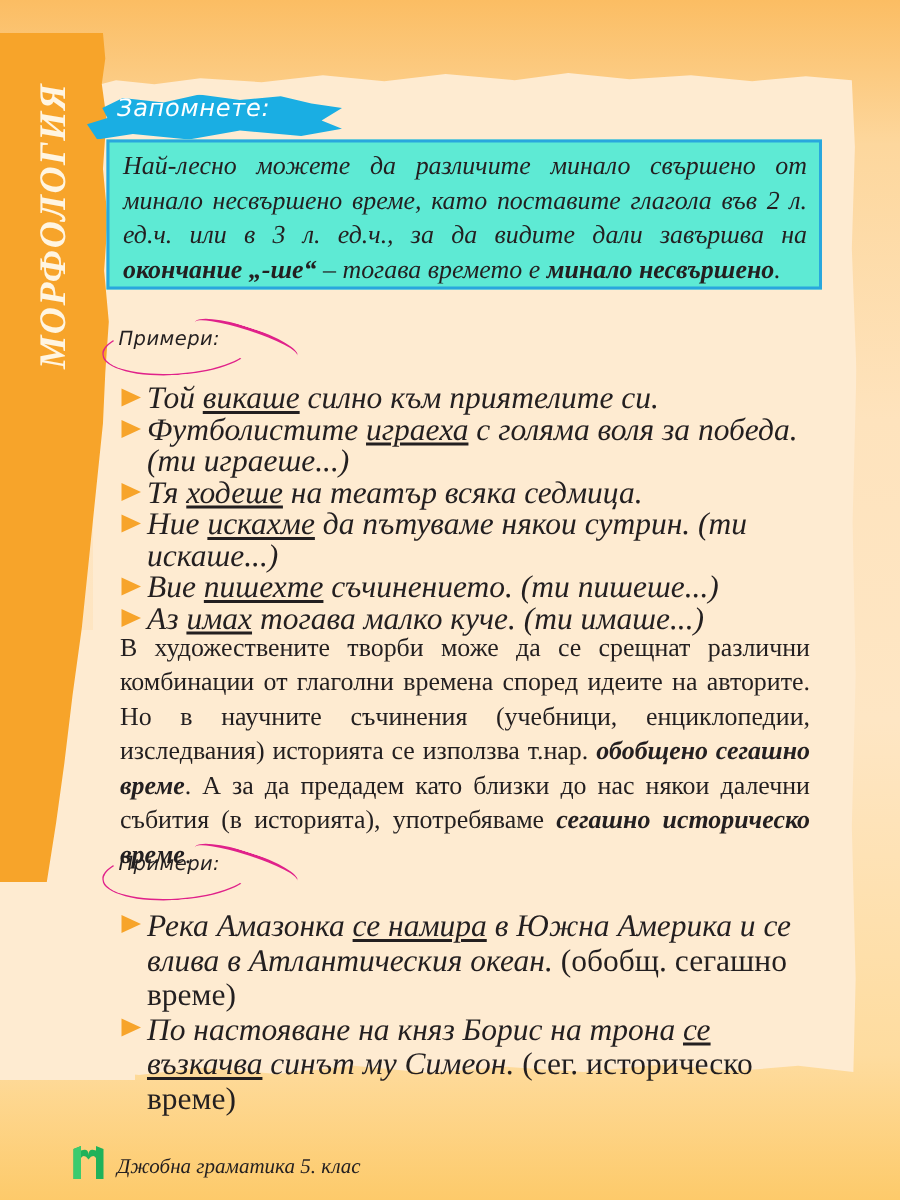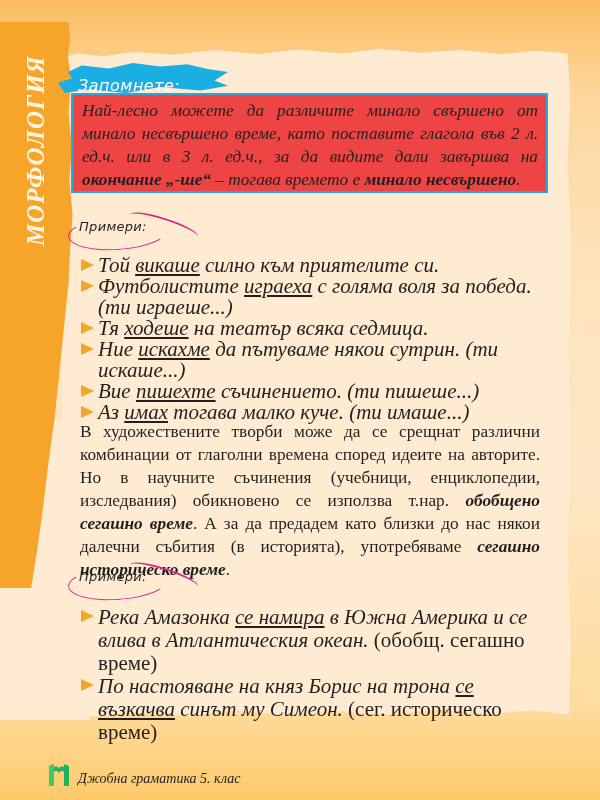--- a/index.html
+++ b/index.html
@@ -45,31 +45,31 @@
   }
   
   .callout-brush {
     position: absolute;
     left: 58px; top: 63px; width: 170px; height: 30px;
     background: #1aaee3;
     clip-path: polygon(6% 30%, 14% 8%, 30% 18%, 44% 0, 60% 12%, 76% 4%, 88% 20%, 100% 30%, 92% 58%, 100% 76%, 84% 92%, 60% 80%, 40% 100%, 18% 88%, 4% 100%, 0 66%, 8% 52%);
   }
   .callout-label {
     position: absolute;
-    left: 78px; top: 76px;
+    left: 78px; top: 62px;
     color: #ffffff;
     font-family: "DejaVu Sans", sans-serif;
     font-style: italic;
     font-size: 16px;
     letter-spacing: 0.5px;
   }
   .callout-box {
     position: absolute;
     left: 71px; top: 93px; width: 477px; height: 100px;
-    background: #ef4444;
+    background: #5eead4;
     border: 2px solid #29a7dd;
     padding: 4px 8px 0 9px;
     font-style: italic;
     font-size: 17.3px;
     line-height: 23px;
     text-align: justify;
     text-align-last: left;
   }
   .callout-box b { font-weight: bold; }
 
@@ -171,21 +171,21 @@
 <ul class="ex-list" style="top:255px;">
   <li><span class="bullet"></span><span>Той </span><u>викаше</u><span> силно към приятелите си.</span></li>
   <li><span class="bullet"></span><span>Футболистите </span><u>играеха</u><span> с голяма воля за победа. (ти играеше...)</span></li>
   <li><span class="bullet"></span><span>Тя </span><u>ходеше</u><span> на театър всяка седмица.</span></li>
   <li><span class="bullet"></span><span>Ние </span><u>искахме</u><span> да пътуваме някои сутрин. (ти искаше...)</span></li>
   <li><span class="bullet"></span><span>Вие </span><u>пишехте</u><span> съчинението. (ти пишеше...)</span></li>
   <li><span class="bullet"></span><span>Аз </span><u>имах</u><span> тогава малко куче. (ти имаше...)</span></li>
 </ul>
 
 <p class="body-para">
-  <span>В художествените творби може да се срещнат различни комбинации от глаголни времена според идеите на авторите. Но в научните съчинения (учебници, енциклопедии, изследвания) обикновено се използва т.нар. </span><b>обобщено сегашно време</b><span>. А за да предадем като близки до нас някои далечни събития (в историята), употребяваме </span><b>сегашно историческо време</b><span>.</span>
+  <span>В художествените творби може да се срещнат различни комбинации от глаголни времена според идеите на авторите. Но в научните съчинения (учебници, енциклопедии, изследвания) историята се използва т.нар. </span><b>обобщено сегашно време</b><span>. А за да предадем като близки до нас някои далечни събития (в историята), употребяваме </span><b>сегашно историческо време</b><span>.</span>
 </p>
 
 <div class="examples-heading" style="top:564px;">
   <div class="ellipse"></div>
   <div class="swash"></div>
   <div class="label">Примери:</div>
 </div>
 
 <ul class="ex-list" style="top:606px; line-height:23px;">
   <li><span class="bullet"></span><span>Река Амазонка </span><u>се намира</u><span> в Южна Америка и се влива в Атлантическия океан.</span><span class="note"> (обобщ. сегашно време)</span></li>

